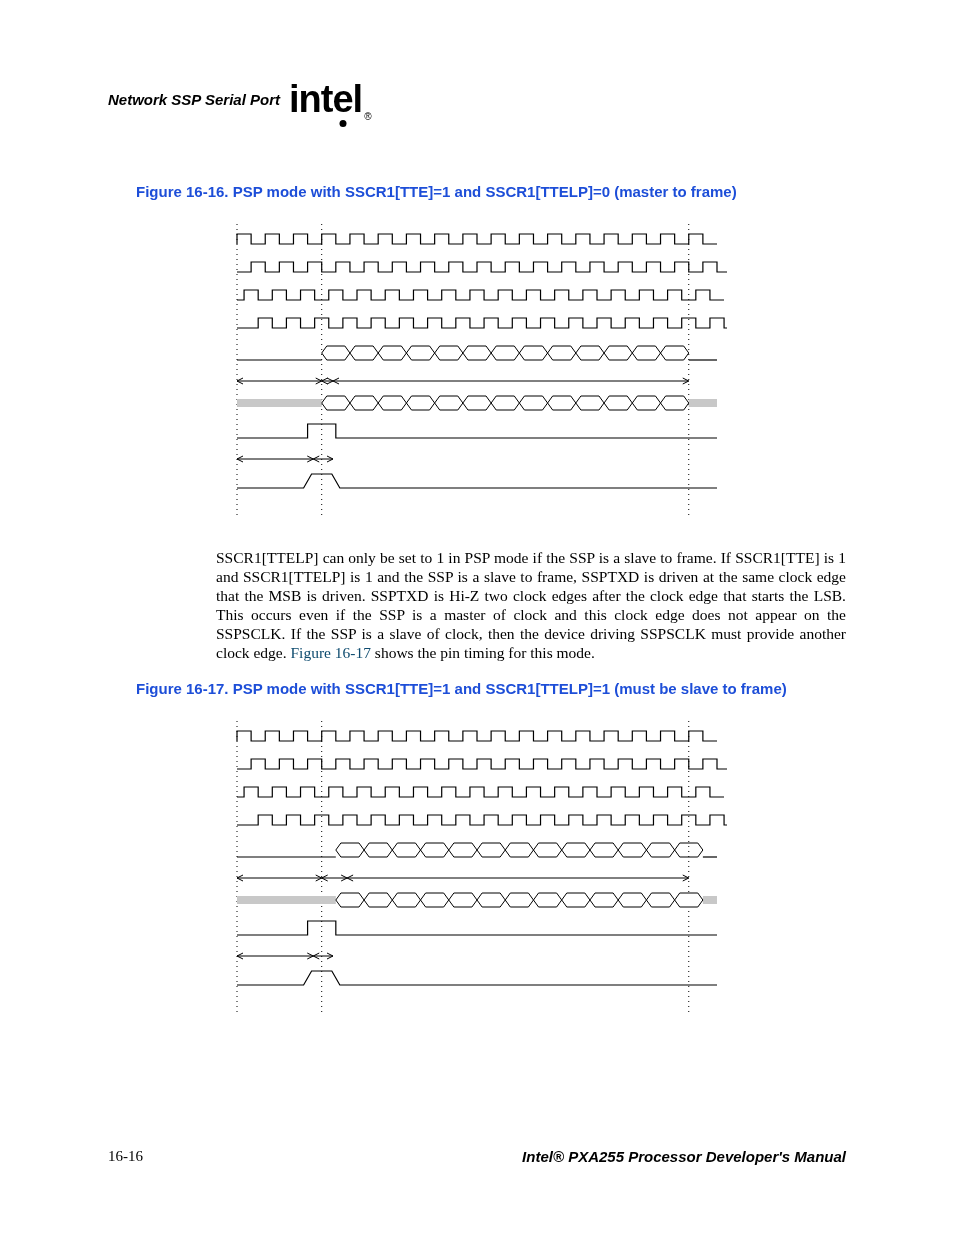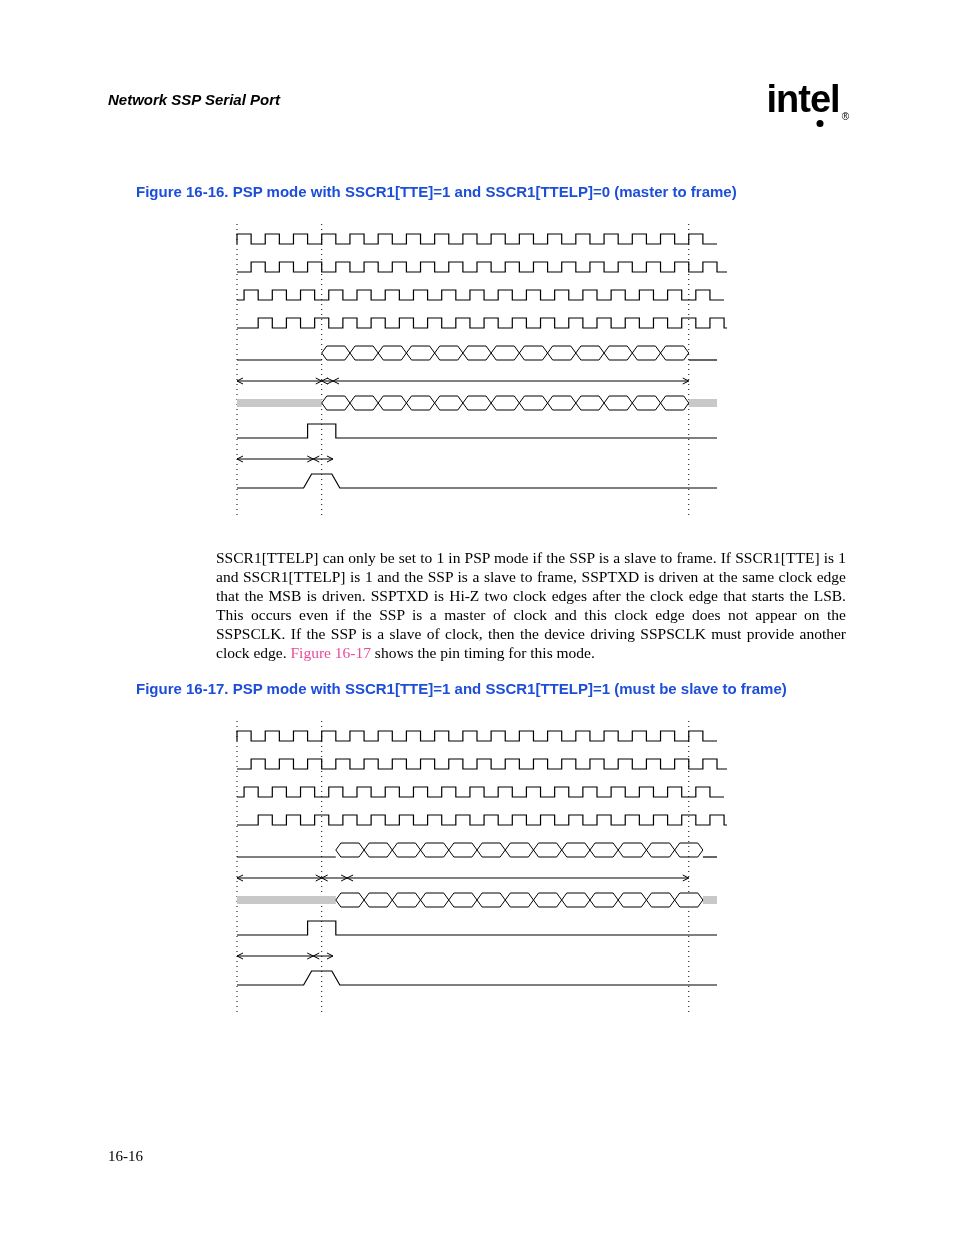--- a/index.html
+++ b/index.html
@@ -7,21 +7,20 @@
     width: 954px;
     height: 1235px;
     background: #fff;
     font-family: "Times New Roman", Times, serif;
     color: #000;
     position: relative;
     padding: 78px 108px 70px 108px;
   }
   .header-row {
     display: flex;
-    justify-content: space-between;
     align-items: center;
     margin-bottom: 62px;
     gap: 9px;
   }
   .header-left {
     font-family: Arial, Helvetica, sans-serif;
     font-weight: bold;
     font-style: italic;
     font-size: 15px;
   }
@@ -63,21 +62,21 @@
     color: #1d4ed8;
     margin-left: 28px;
     margin-bottom: 20px;
   }
   .body-text {
     font-size: 15.5px;
     line-height: 1.22;
     margin: 25px 0 18px 108px;
     text-align: justify;
   }
-  .xref { color: #ec4899; }
+  .xref { color: #0c4a6e; }
   .footer-row {
     position: absolute;
     left: 108px;
     right: 108px;
     bottom: 70px;
     display: flex;
     justify-content: space-between;
     font-size: 15px;
   }
   .footer-right {
@@ -222,13 +221,14 @@
       <path d="M 80.23529411764706 236 L 86.23529411764706 239 L 80.23529411764706 242" stroke="#000" fill="none"></path>
       <line x1="86.23529411764706" y1="239" x2="106" y2="239" stroke="#000" stroke-width="1"></line>
       <path d="M 92.23529411764706 236 L 86.23529411764706 239 L 92.23529411764706 242" stroke="#000" fill="none"></path>
       <path d="M 100 236 L 106 239 L 100 242" stroke="#000" fill="none"></path>
       <path d="M 10 268 L 76.58823529411765 268 L 84.58823529411765 254 L 104.8235294117647 254 L 112.8235294117647 268 L 490 268" stroke="#000" fill="none" stroke-width="1.2"></path>
     </svg>
 </div>
 
 <div class="footer-row">
   <div>16-16</div>
+  <div class="footer-right">Intel® PXA255 Processor Developer's Manual</div>
 </div>
 
 </body></html>

